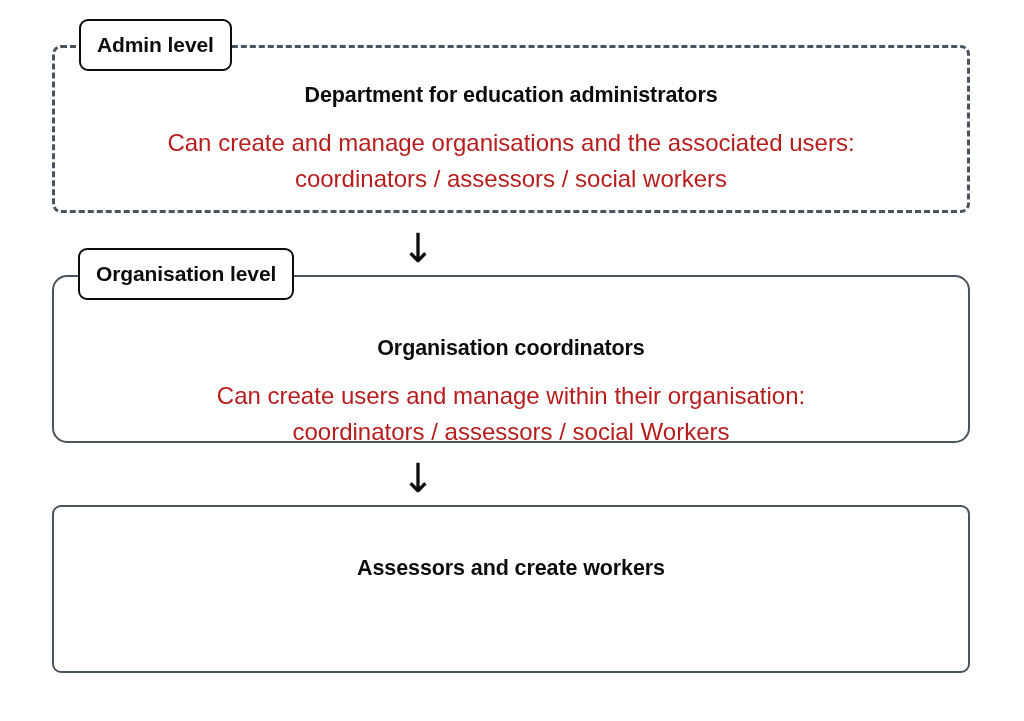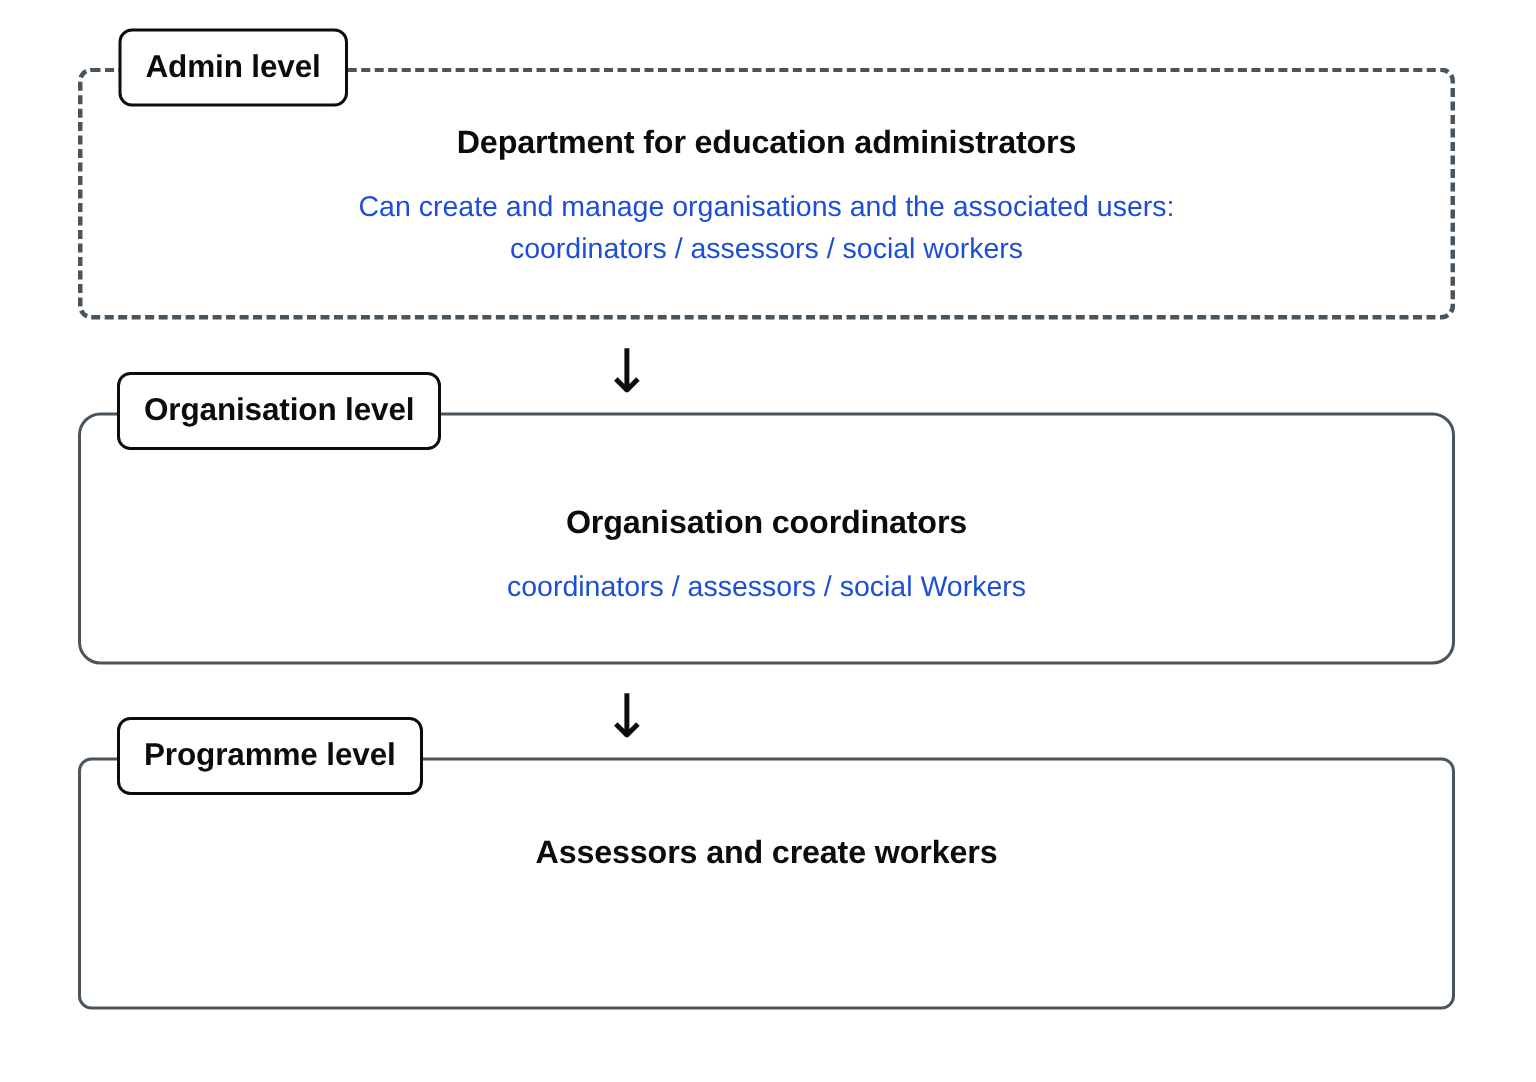--- a/index.html
+++ b/index.html
@@ -75,23 +75,23 @@
 
   .box-heading {
     font-size: 21.5px;
     font-weight: 700;
     letter-spacing: -0.1px;
     color: #0b0c0c;
     margin: 0 0 16px 0;
     line-height: 1.25;
   }
   .box-line {
-    font-size: 19px;
+    font-size: 24px;
     font-weight: 400;
-    color: #1d4ed8;
+    color: #b91c1c;
     line-height: 1.5;
     margin: 0;
   }
 
   
   .arrow {
     position: absolute;
     left: 0;
     right: 0;
     text-align: center;
@@ -117,26 +117,26 @@
       <p class="box-line">coordinators / assessors / social workers</p>
     </div>
   </div>
 
   <div class="arrow" id="arrow-1">↓</div>
 
   <div class="level-box" id="box-organisation">
     <div class="level-label">Organisation level</div>
     <div class="box-content">
       <p class="box-heading">Organisation coordinators</p>
+      <p class="box-line">Can create users and manage within their organisation:</p>
       <p class="box-line">coordinators / assessors / social Workers</p>
     </div>
   </div>
 
   <div class="arrow" id="arrow-2">↓</div>
 
   <div class="level-box" id="box-programme">
-    <div class="level-label">Programme level</div>
     <div class="box-content">
       <p class="box-heading">Assessors and create workers</p>
     </div>
   </div>
 
 </div>
 
 </body></html>

